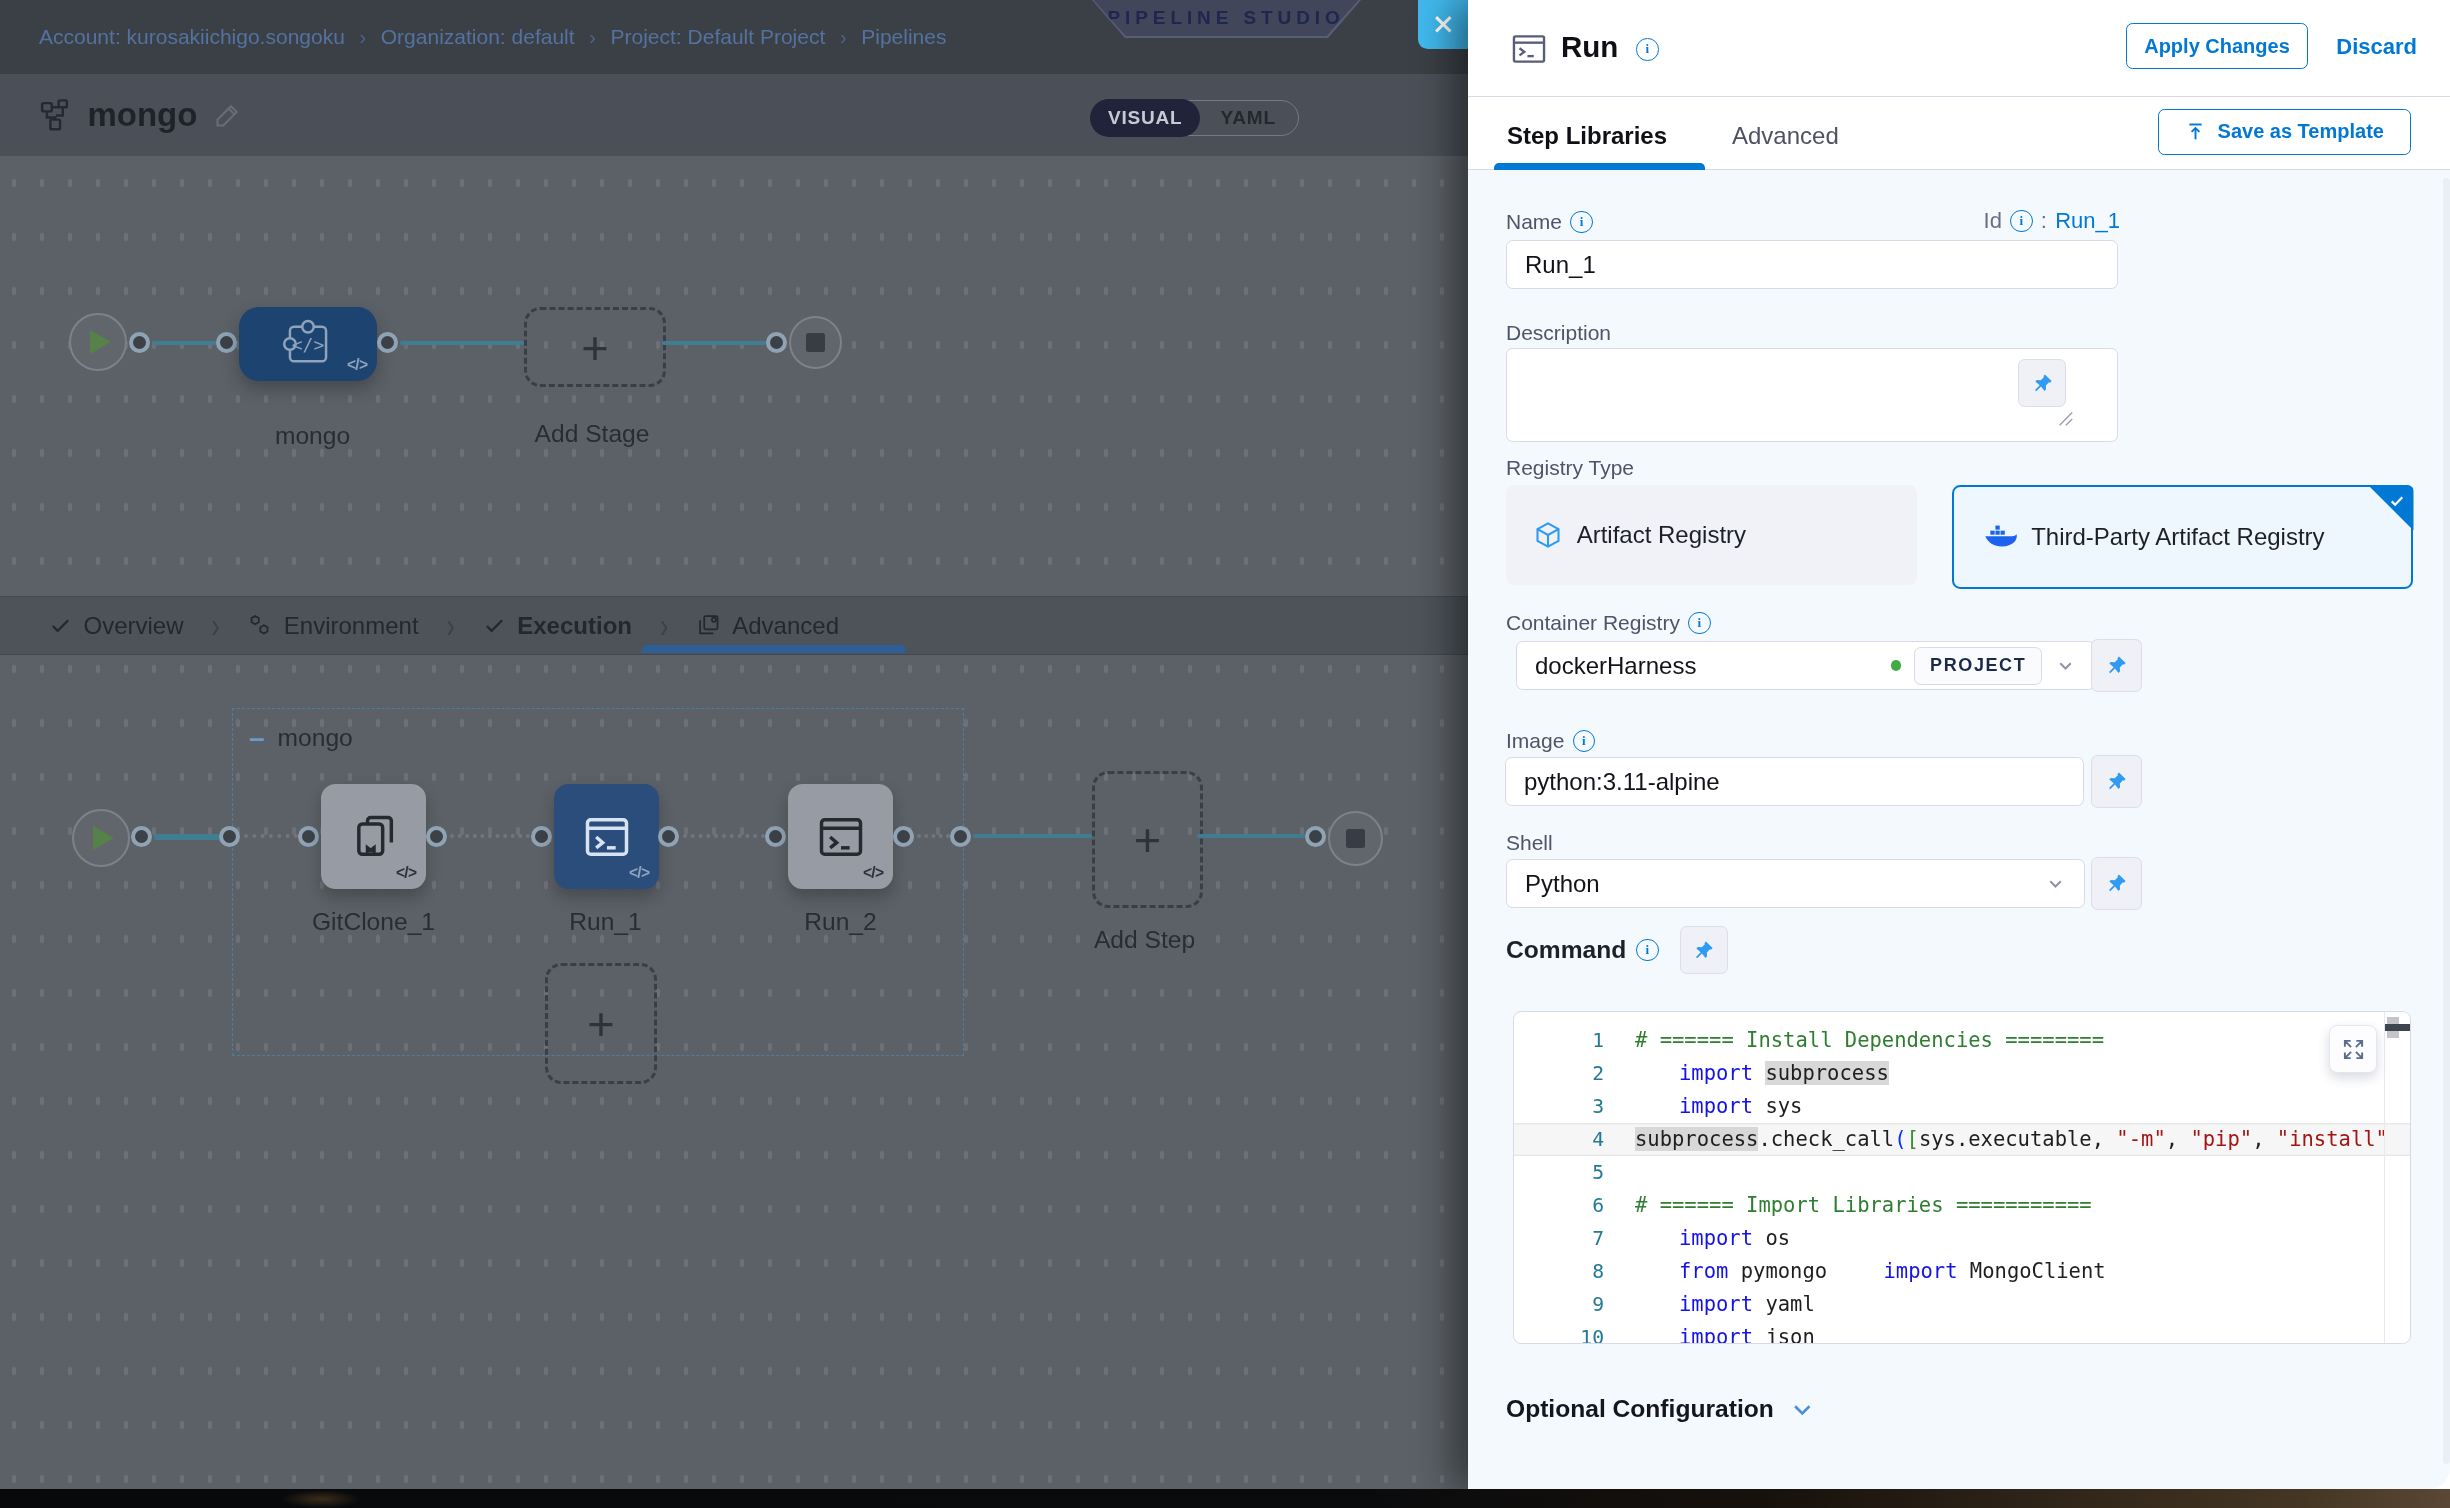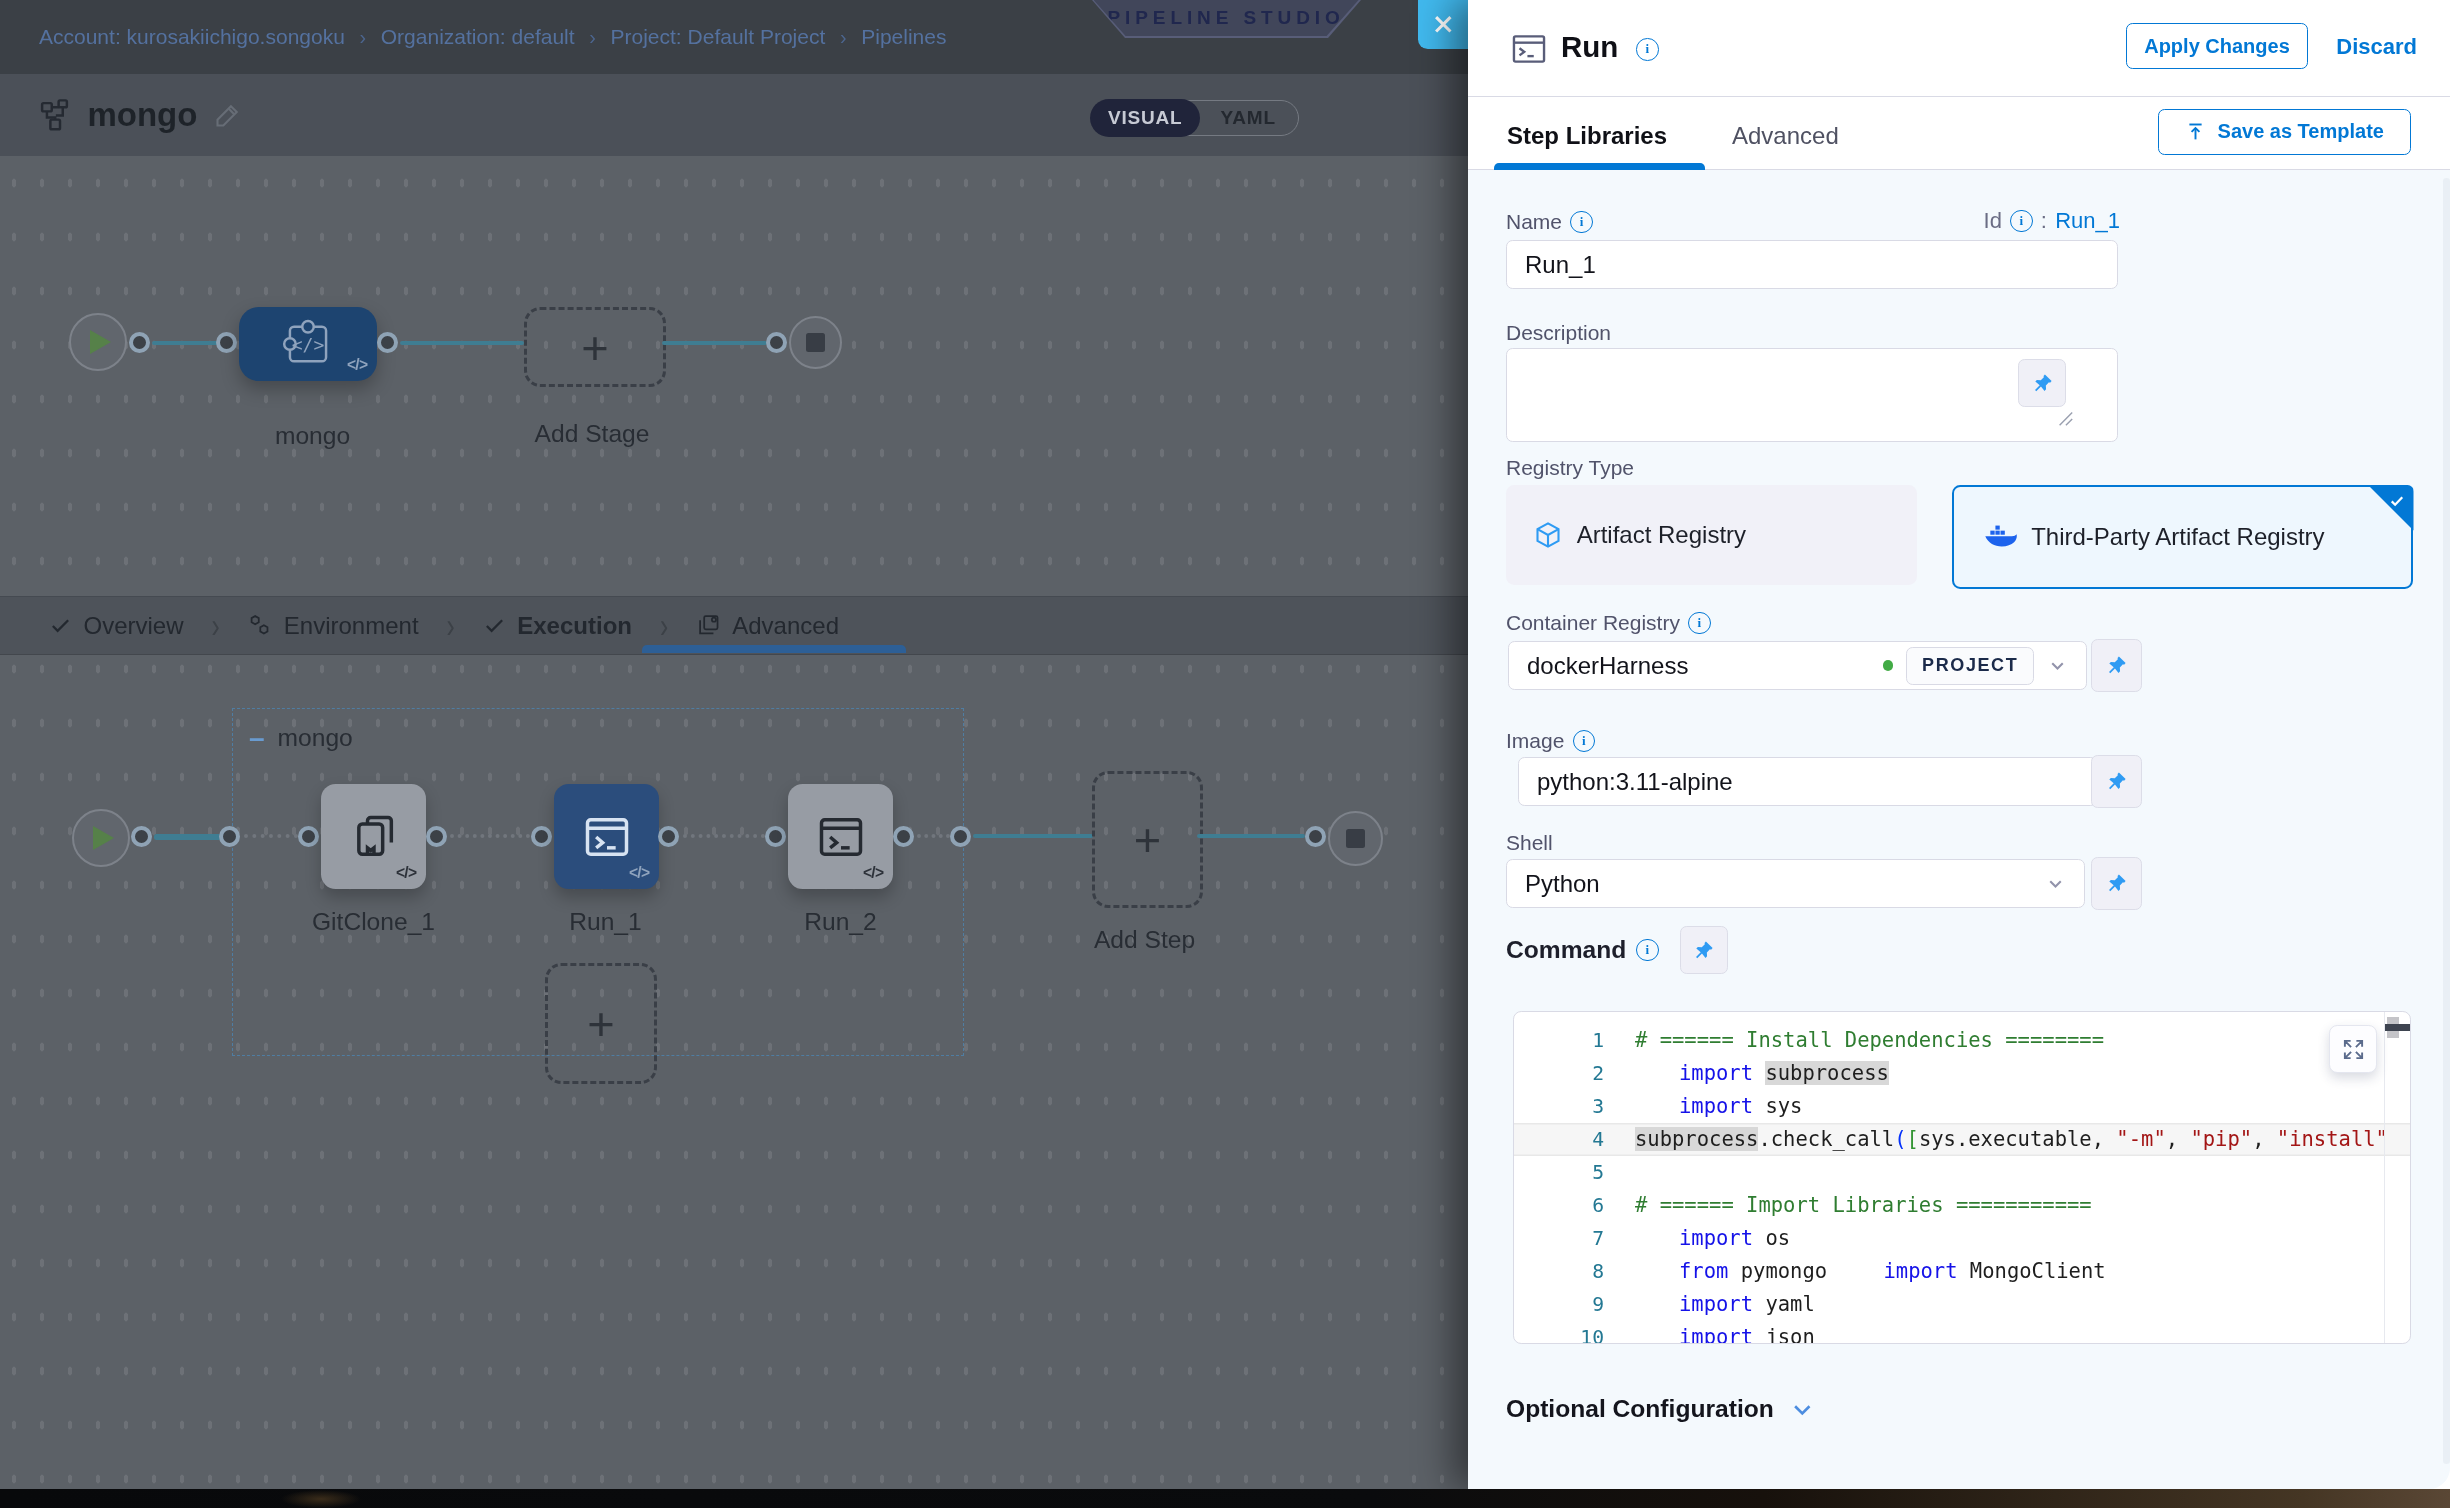--- a/index.html
+++ b/index.html
@@ -371,41 +371,41 @@
             <path d="M3 7l9 5 9-5M12 12v10"></path>
         </svg>
       </span>
       <span>Artifact Registry</span>
     </div>
 
     <div class="abs flabel" style="left:38px;top:441px;">
       <span>Container Registry</span>
       <span class="info">i</span>
     </div>
-    <div class="abs inp" style="left:40px;top:471px;width:541px;height:47px;">
+    <div class="abs inp" style="left:48px;top:471px;width:541px;height:47px;">
       <span>dockerHarness</span>
       <span style="margin-left:auto;display:flex;align-items:center;gap:13px;">
         <span style="width:10.6px;height:10.6px;border-radius:50%;background:#42ab45;"></span>
         <span class="chip">PROJECT</span>
         <svg class="chev" width="21" height="21" viewBox="0 0 24 24" fill="none" stroke="currentColor" stroke-width="2.4">
             <path d="M6 9.5l6 6 6-6"></path>
           </svg>
       </span>
     </div>
     <div class="abs pinbtn" style="left:623px;top:469px;">
       <svg class="pin-glyph" width="23" height="23" viewBox="0 0 24 24" fill="currentColor">
         <path d="M14.5 2.5l7 7-1.6 1.6-1.2-.3-3.2 3.2.2 4.1-1.6 1.6-3.7-4.6-4.9 4.9-1.3-1.3 4.9-4.9L4.5 10l1.6-1.6 4.1.2 3.2-3.2-.3-1.2z"></path>
       </svg>
     </div>
 
     <div class="abs flabel" style="left:38px;top:559px;">
       <span>Image</span>
       <span class="info">i</span>
     </div>
-    <div class="abs inp" style="left:50px;top:587px;width:541px;height:47px;text-align:center;">
+    <div class="abs inp" style="left:37px;top:587px;width:541px;height:47px;text-align:center;">
       <span>python:3.11-alpine</span>
     </div>
     <div class="abs pinbtn" style="left:623px;top:585px;">
       <svg class="pin-glyph" width="23" height="23" viewBox="0 0 24 24" fill="currentColor">
         <path d="M14.5 2.5l7 7-1.6 1.6-1.2-.3-3.2 3.2.2 4.1-1.6 1.6-3.7-4.6-4.9 4.9-1.3-1.3 4.9-4.9L4.5 10l1.6-1.6 4.1.2 3.2-3.2-.3-1.2z"></path>
       </svg>
     </div>
 
     <div class="abs flabel" style="left:38px;top:661px;">Shell</div>
     <div class="abs inp" style="left:38px;top:689px;width:541px;height:47px;">

